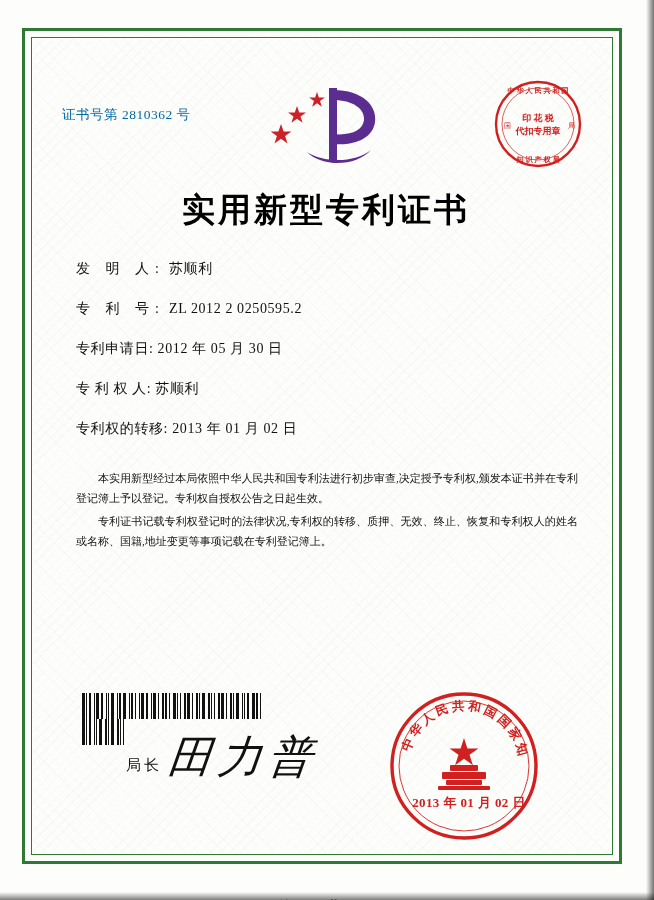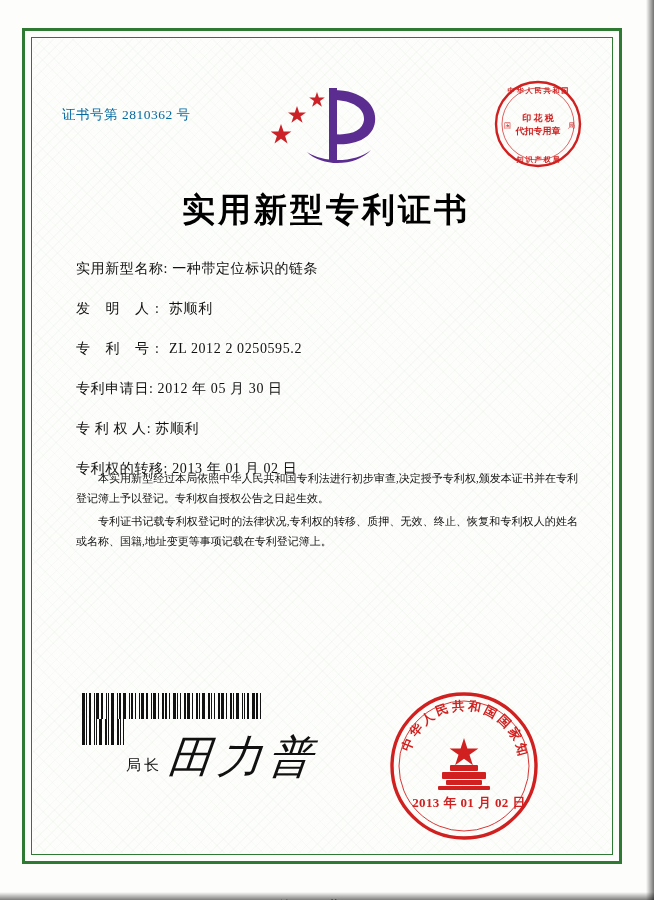--- a/index.html
+++ b/index.html
@@ -256,24 +256,20 @@
         </g>
         <text x="12" y="50" fill="#d0201f" font-size="7" font-family="Liberation Serif, serif">国</text>
         <text x="76" y="50" fill="#d0201f" font-size="7" font-family="Liberation Serif, serif">局</text>
       </svg>
     </div>
 
     <div class="title">实用新型专利证书</div>
 
     <div class="fields">
       <div class="field-row">
-        <span class="field-label">实用新型名称:</span>
-        <span class="field-value">一种带定位标识的链条</span>
-      </div>
-      <div class="field-row">
         <span class="field-label spaced">发  明  人:</span>
         <span class="field-value">苏顺利</span>
       </div>
       <div class="field-row">
         <span class="field-label spaced">专  利  号:</span>
         <span class="field-value">ZL 2012 2 0250595.2</span>
       </div>
       <div class="field-row">
         <span class="field-label">专利申请日:</span>
         <span class="field-value">2012 年 05 月 30 日</span>

